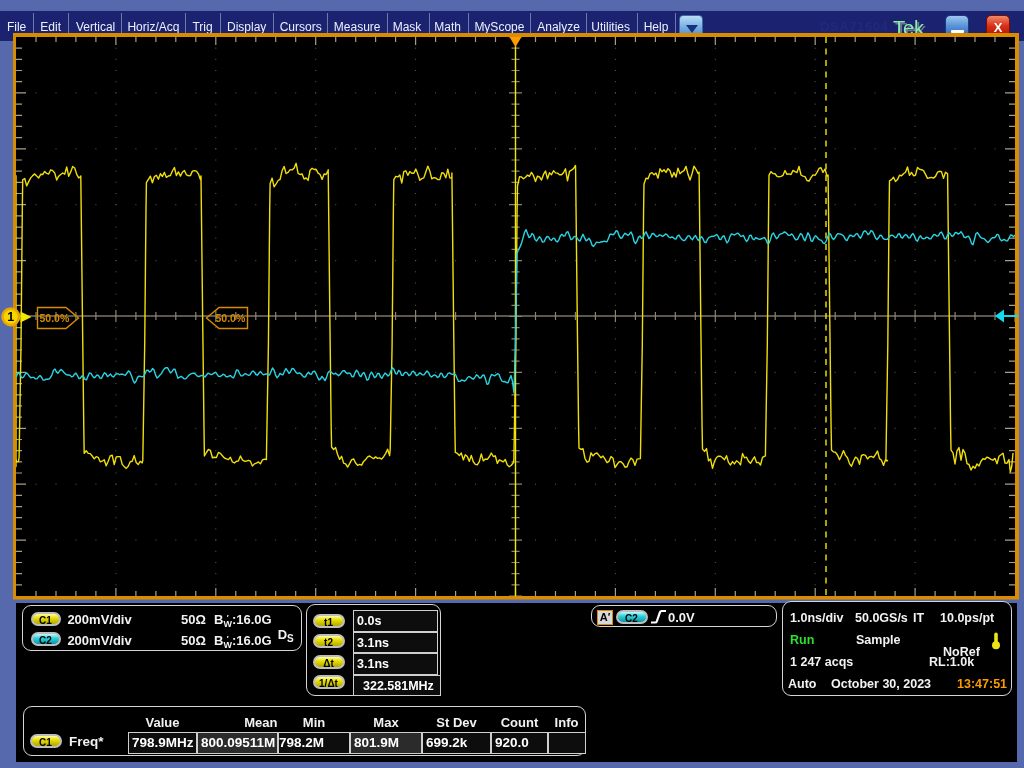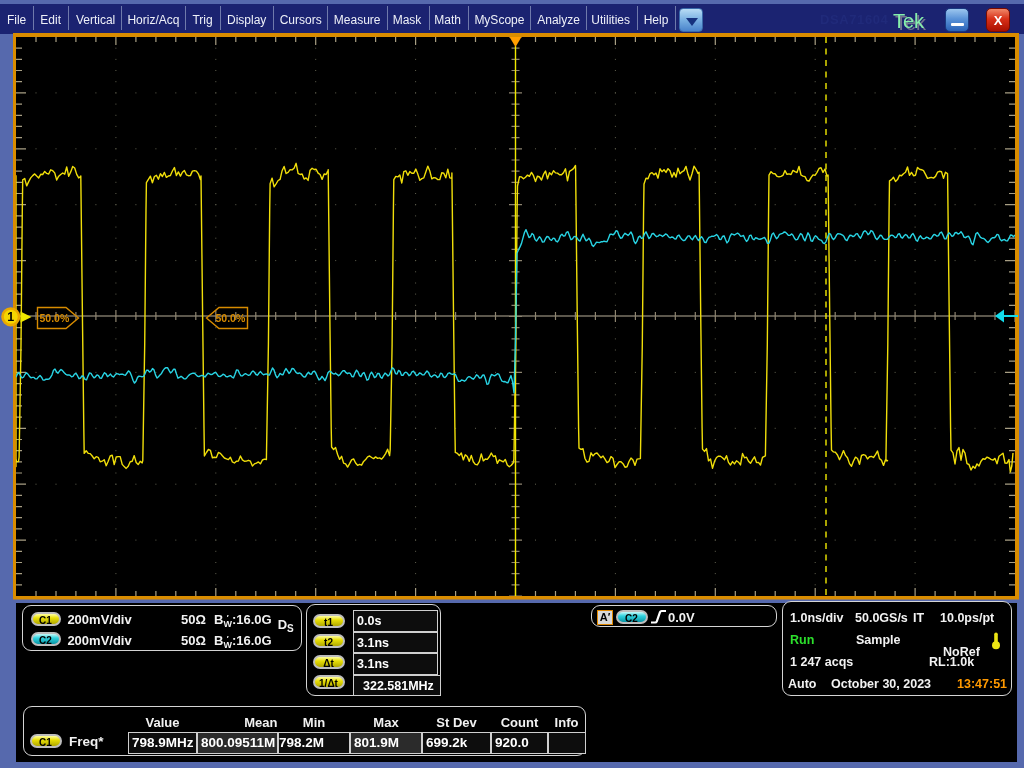--- a/index.html
+++ b/index.html
@@ -1,16 +1,16 @@
 <!DOCTYPE html>
 <html><head><meta charset="utf-8"><style>
 *{margin:0;padding:0;box-sizing:border-box}
 html,body{width:1024px;height:768px;overflow:hidden;background:#5669ad;font-family:"Liberation Sans",sans-serif}
 .page{position:absolute;left:0;top:0;width:1024px;height:768px;background:#5669ad}
-.menu{position:absolute;left:0;top:4px;width:1024px;height:30px;background:#1b2371}
+.menu{position:absolute;left:0;top:11px;width:1024px;height:30px;background:#1b2371}
 .mi{position:absolute;top:9px;transform:translateX(-50%);color:#eef0f8;font-size:12px;white-space:nowrap}
 .msep{position:absolute;top:2px;width:1px;height:24px;background:#6f7aab}
 .dsa{position:absolute;left:820px;top:8px;color:#202a7a;font-size:13px;font-weight:bold;letter-spacing:0.6px}
 .tek{position:absolute;left:893px;top:6px;color:#86efac;font-size:20px;font-weight:normal;text-shadow:2px 2px 0 #73738e}
 .btn{position:absolute;top:3.5px;width:24px;height:24px;border-radius:5px}
 .btnmin{left:945px;background:linear-gradient(180deg,#9cc6ee 0%,#5a93d8 45%,#2a62b8 100%);border:1px solid #1a3a80}
 .btnmin:after{content:"";position:absolute;left:5px;top:14px;width:13px;height:3.5px;background:#fff;border-radius:1px}
 .btnx{left:986px;background:linear-gradient(180deg,#f08868 0%,#d83018 45%,#aa1000 100%);border:1px solid #7a0c00;color:#fff;font-weight:bold;font-size:13px;text-align:center;line-height:23px}
 .ddbtn{position:absolute;left:679px;top:4px;width:24px;height:24px;border-radius:4px;background:linear-gradient(180deg,#b8dcf4 0%,#79b0e2 50%,#4a84cc 100%);border:1px solid #3a6aaa}
 .ddbtn:after{content:"";position:absolute;left:6px;top:9px;border-left:6px solid transparent;border-right:6px solid transparent;border-top:8px solid #16327e}
@@ -90,21 +90,21 @@
 
 <div class="panel" style="left:6.8px;top:2px;width:280px;height:46px"></div>
       <span class="pill pY" style="left:15px;top:9px;width:30px;height:14px;font-size:10px;line-height:13px">C1</span>
       <span class="pill pC" style="left:15px;top:29.5px;width:30px;height:14px;font-size:10px;line-height:13px">C2</span>
       <span class="t" style="left:51.9px;top:9.5px;font-size:13px">200mV/div</span>
       <span class="t" style="left:51.9px;top:30px;font-size:13px">200mV/div</span>
       <span class="t" style="left:165.5px;top:9.5px;font-size:13px">50Ω</span>
       <span class="t" style="left:198.5px;top:9.5px;font-size:13px">B<span style="display:inline-block;vertical-align:-3px;text-align:center;line-height:5px"><span style="display:block;font-size:8px;line-height:5px">′</span><span style="font-size:9px;line-height:6px">W</span></span>:16.0G</span>
       <span class="t" style="left:165.5px;top:30px;font-size:13px">50Ω</span>
       <span class="t" style="left:198.5px;top:30px;font-size:13px">B<span style="display:inline-block;vertical-align:-3px;text-align:center;line-height:5px"><span style="display:block;font-size:8px;line-height:5px">′</span><span style="font-size:9px;line-height:6px">W</span></span>:16.0G</span>
-      <span class="t" style="left:262.2px;top:14px;font-size:13px">D<span style="font-size:10px;vertical-align:-2.5px">S</span></span>
+      <span class="t" style="left:262.2px;top:24px;font-size:13px">D<span style="font-size:10px;vertical-align:-2.5px">S</span></span>
       <div class="panel" style="left:290.5px;top:1.5px;width:135px;height:92px"></div>
       <span class="pill pY" style="left:297px;top:11px;width:32px;height:14px;font-size:10px;line-height:13px">t1</span>
       <div class="cell" style="left:337.5px;top:7.5px;width:85px;height:21.5px;font-size:12.5px;line-height:20.5px;padding-left:3px">0.0s</div>
       <span class="pill pY" style="left:297px;top:31.6px;width:32px;height:14px;font-size:10px;line-height:13px">t2</span>
       <div class="cell" style="left:337.5px;top:29px;width:85px;height:21.5px;font-size:12.5px;line-height:20.5px;padding-left:3px">3.1ns</div>
       <span class="pill pY" style="left:297px;top:52.2px;width:32px;height:14px;font-size:10px;line-height:13px">Δt</span>
       <div class="cell" style="left:337.5px;top:50.5px;width:85px;height:21.5px;font-size:12.5px;line-height:20.5px;padding-left:3px">3.1ns</div>
       <span class="pill pY" style="left:297px;top:72.8px;width:32px;height:14px;font-size:10px;line-height:13px">1/Δt</span>
       <div class="cell" style="left:337.5px;top:72px;width:88px;height:21.5px;font-size:12.5px;line-height:20.5px;padding-left:9px">322.581MHz</div>
       <div class="panel" style="left:575.5px;top:2px;width:186px;height:22.5px"></div>

